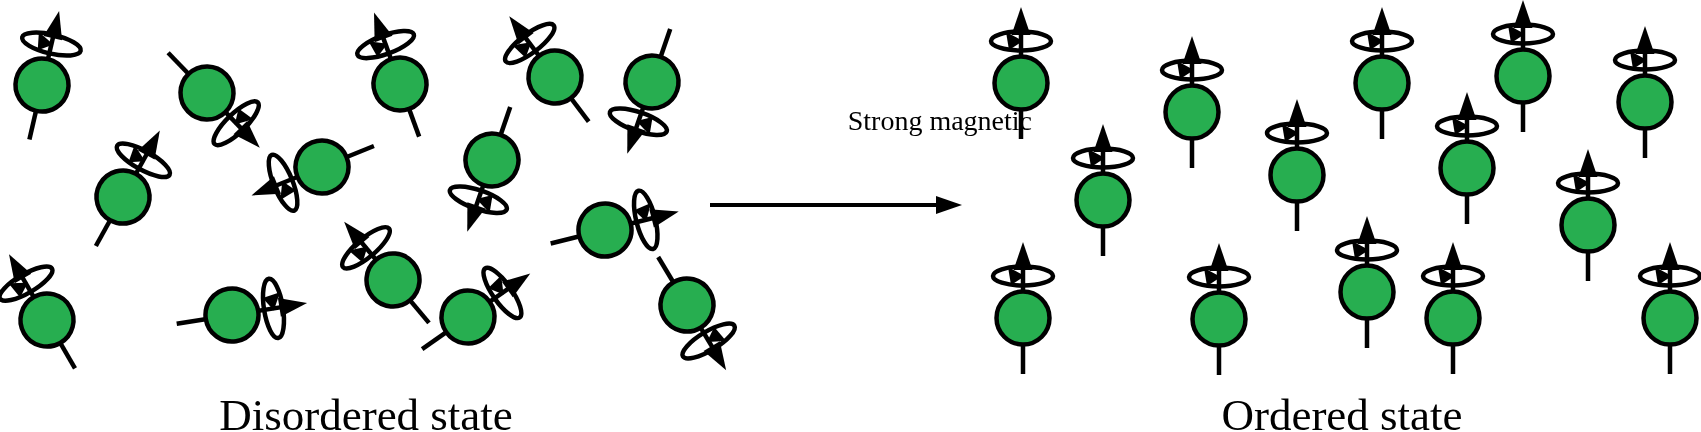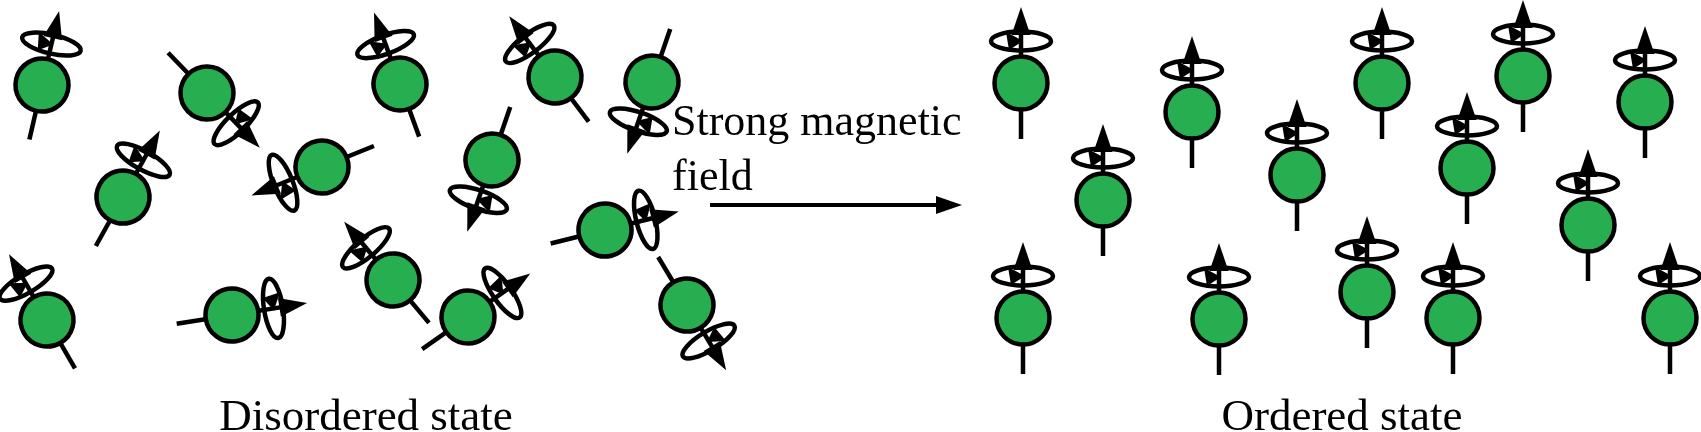--- a/index.html
+++ b/index.html
@@ -18,22 +18,22 @@
   #spin-svg {
     position: absolute;
     left: 0;
     top: 0;
   }
   .transition-text {
     position: absolute;
     left: 672px;
     top: 93px;
     width: 360px;
-    text-align: left;
-    font-size: 44px;
+    text-align: right;
+    font-size: 28px;
     line-height: 55px;
     color: #000000;
     white-space: nowrap;
   }
   .state-label {
     position: absolute;
     top: 389px;
     width: 400px;
     text-align: center;
     font-size: 45px;
@@ -250,20 +250,19 @@
         </g>
       </g>
     <g id="field-arrow">
         <line x1="710" y1="205" x2="946" y2="205" stroke="#000000" stroke-width="4"></line>
         <polygon points="962,205 936,196 936,214" fill="#000000"></polygon>
       </g>
   </svg>
 
   <div class="transition-text">
     <div>Strong magnetic</div>
-    <div>field</div>
   </div>
 
   <div class="state-label left">Disordered state</div>
 
   <div class="state-label right">Ordered state</div>
 
 </div>
 
 </body></html>

